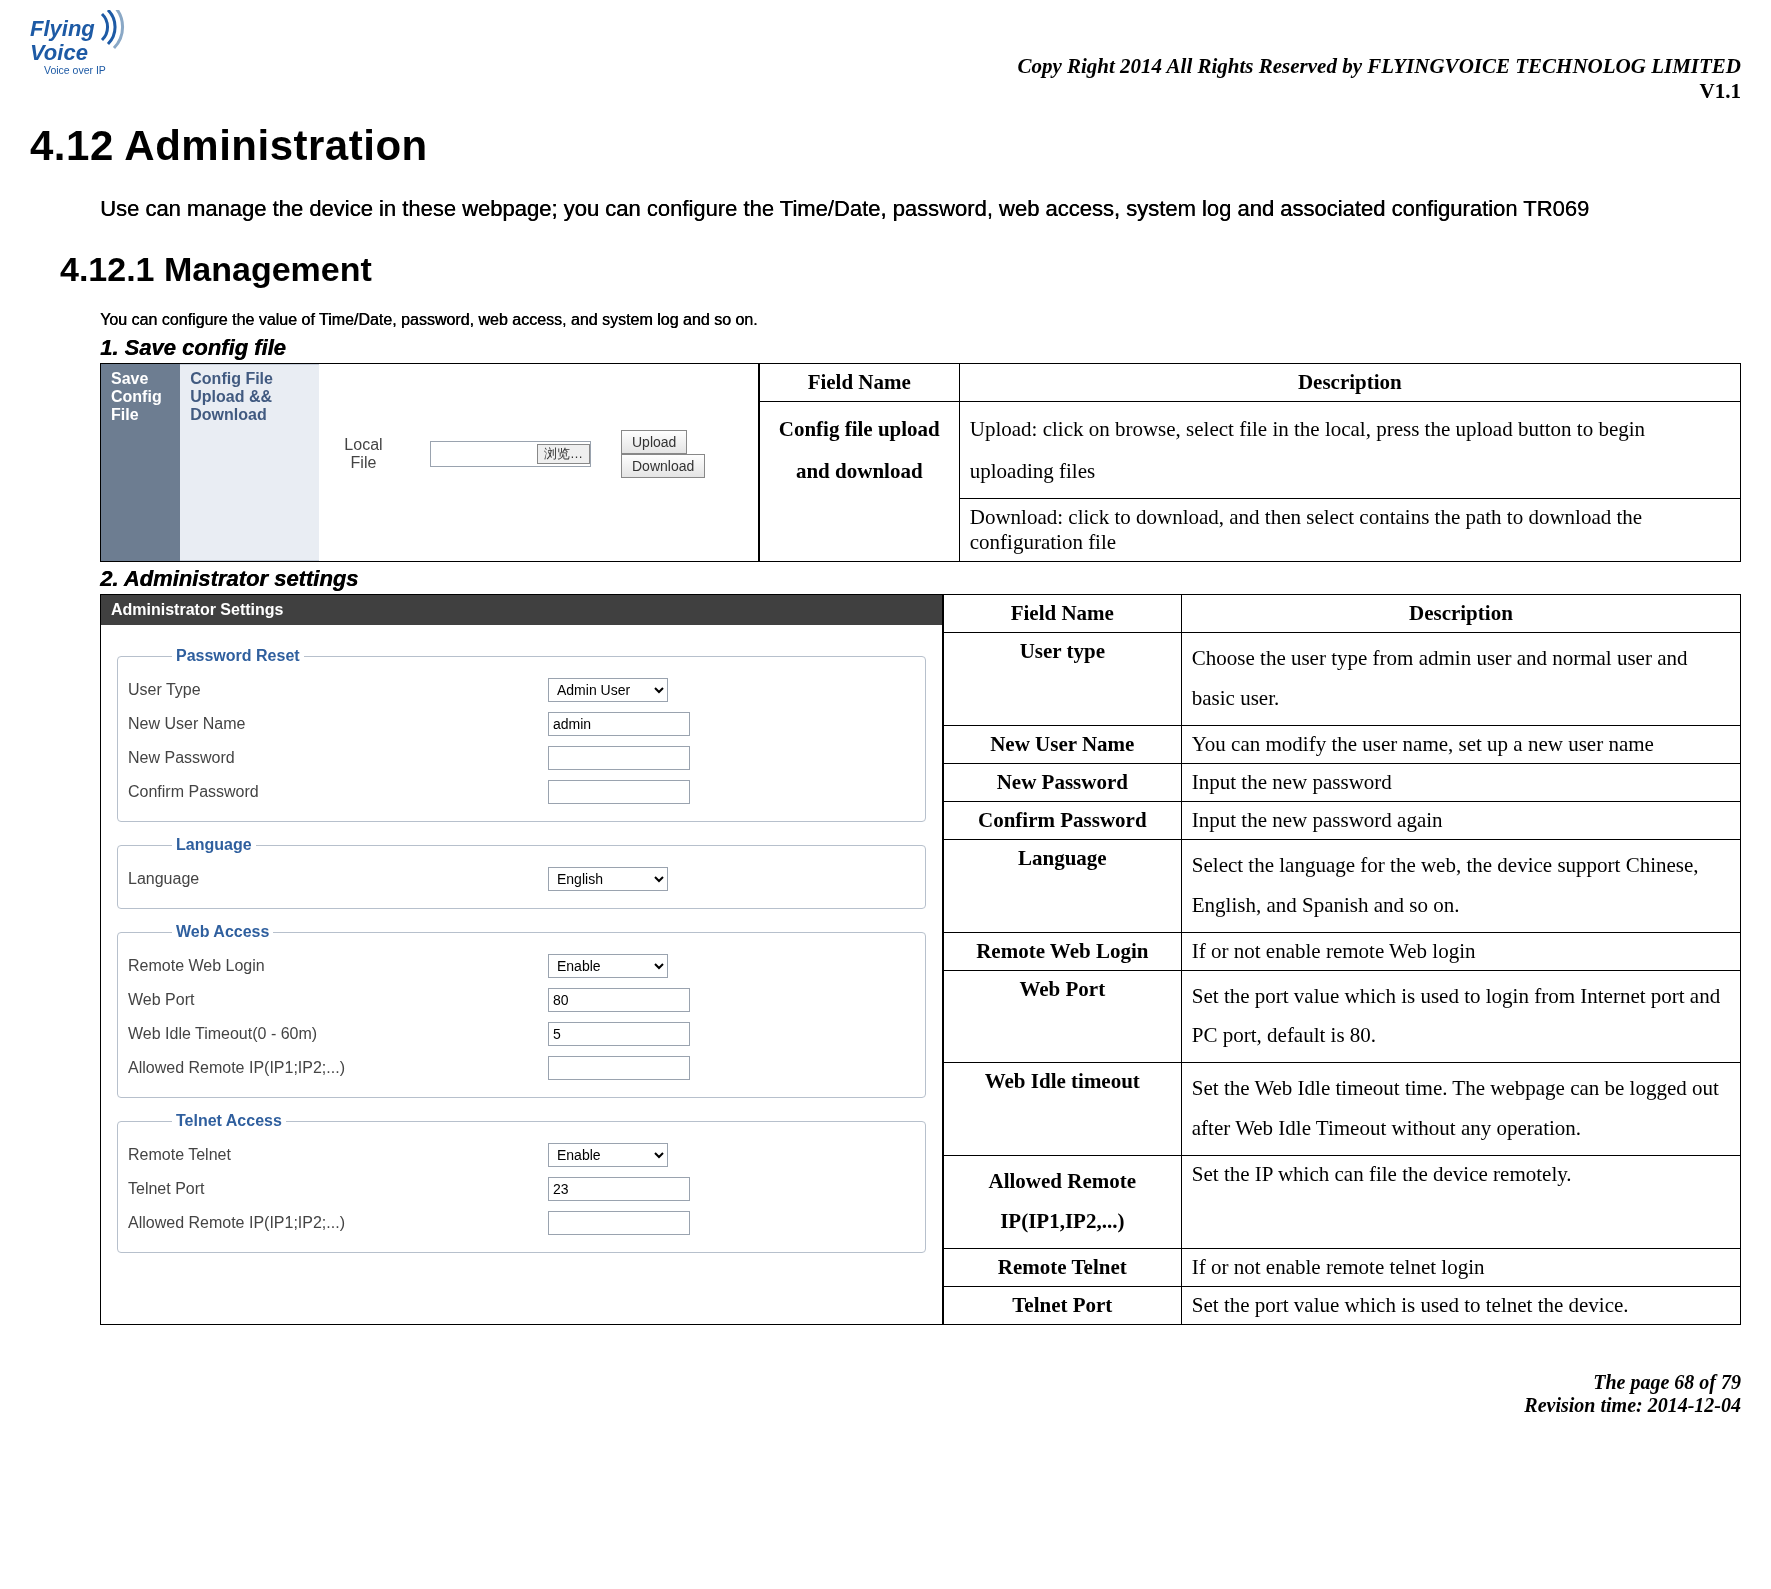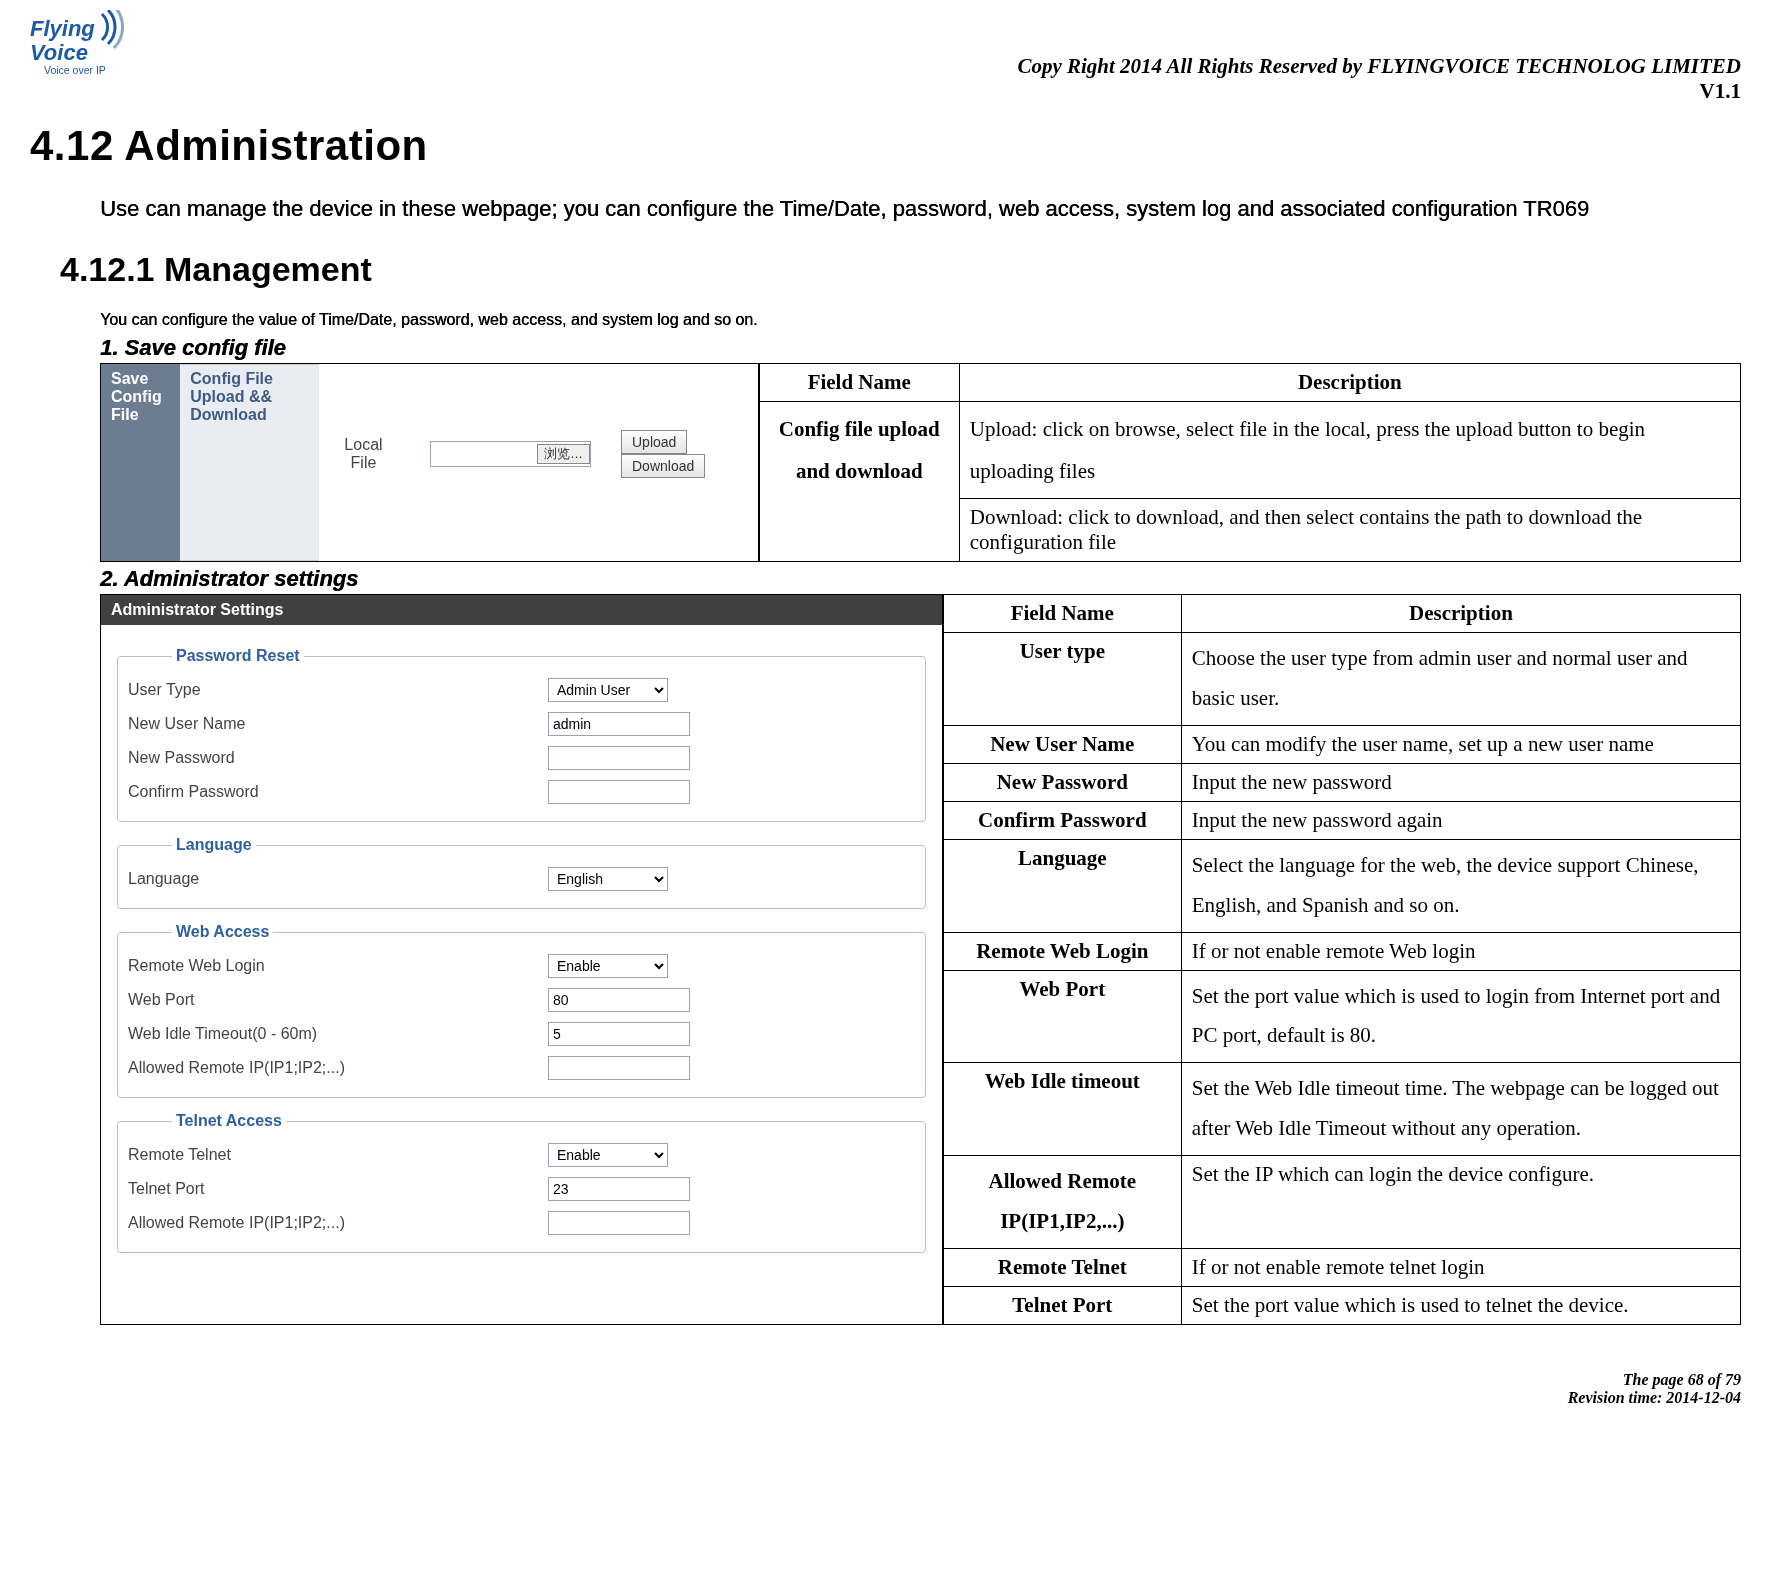--- a/index.html
+++ b/index.html
@@ -84,21 +84,21 @@
   .shot2 .flabel { width: 420px; color: #444; }
   .shot2 select, .shot2 input[type=text] {
     font-family: Tahoma, Arial, sans-serif; font-size: 14px;
     border: 1px solid #9aa3af; background: #fff; height: 24px; padding: 1px 4px;
   }
   .shot2 select { width: 120px; }
   .shot2 input[type=text] { width: 142px; }
   
   .t2 { width: 824px; }
   .t2 .c1 { width: 238px; }
-  .footer { text-align: right; font-style: italic; font-weight: bold; font-size: 16px; margin-top: 46px; }
+  .footer { text-align: right; font-style: italic; font-weight: bold; font-size: 20px; margin-top: 46px; }
 </style>
 </head>
 <body>
 
 <div class="top-row">
   <div class="logo">
     <svg viewBox="0 0 120 70" width="120" height="70">
       <text x="0" y="26" font-family="Arial" font-size="22" font-weight="bold" font-style="italic" fill="#1d5aa5">Flying</text>
       <path d="M72 4 a18 18 0 0 1 0 26" fill="none" stroke="#1d5aa5" stroke-width="3"></path>
       <path d="M78 0 a24 24 0 0 1 0 34" fill="none" stroke="#1d5aa5" stroke-width="3"></path>
@@ -262,21 +262,21 @@
     <tr>
           <td class="fn">Web Port</td>
           <td style="line-height:1.9">Set the port value which is used to login from Internet port and PC port, default is 80.</td>
         </tr>
     <tr>
           <td class="fn">Web Idle timeout</td>
           <td style="line-height:1.9">Set the Web Idle timeout time. The webpage can be logged out after Web Idle Timeout without any operation.</td>
         </tr>
     <tr>
           <td class="fn" style="line-height:1.9">Allowed Remote IP(IP1,IP2,...)</td>
-          <td>Set the IP which can login the device configure.</td>
+          <td>Set the IP which can file the device remotely.</td>
         </tr>
     <tr>
           <td class="fn">Remote Telnet</td>
           <td>If or not enable remote telnet login</td>
         </tr>
     <tr>
           <td class="fn">Telnet Port</td>
           <td>Set the port value which is used to telnet the device.</td>
         </tr>
   </tbody>

